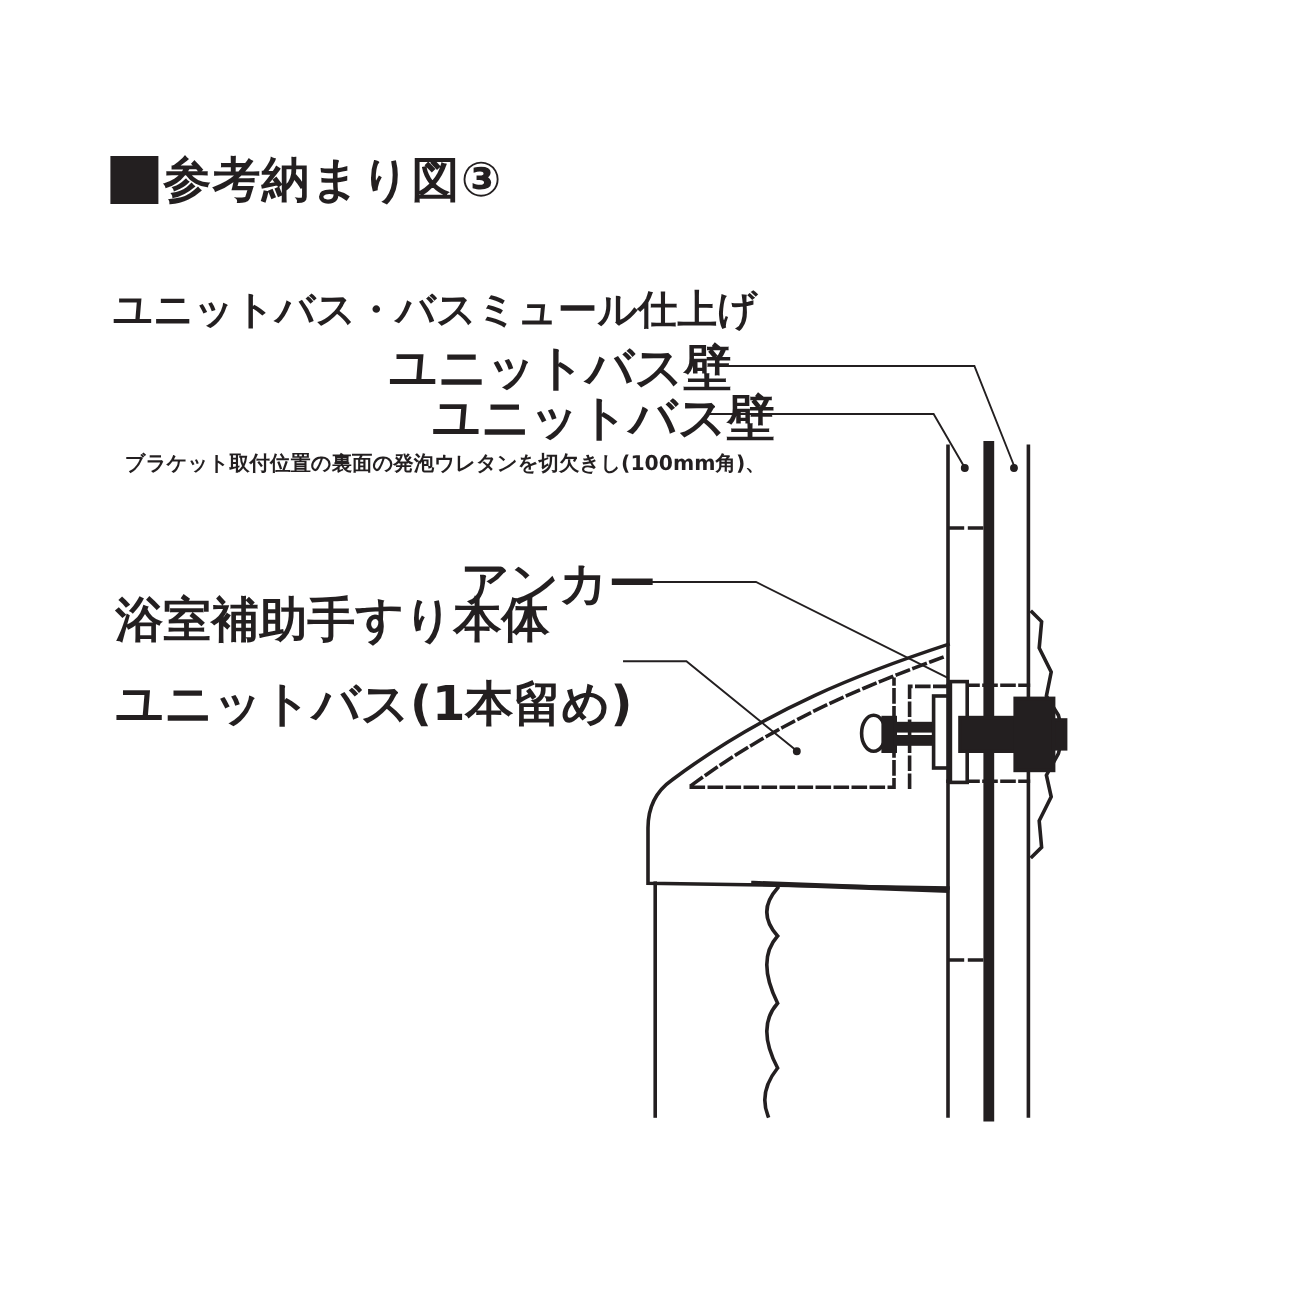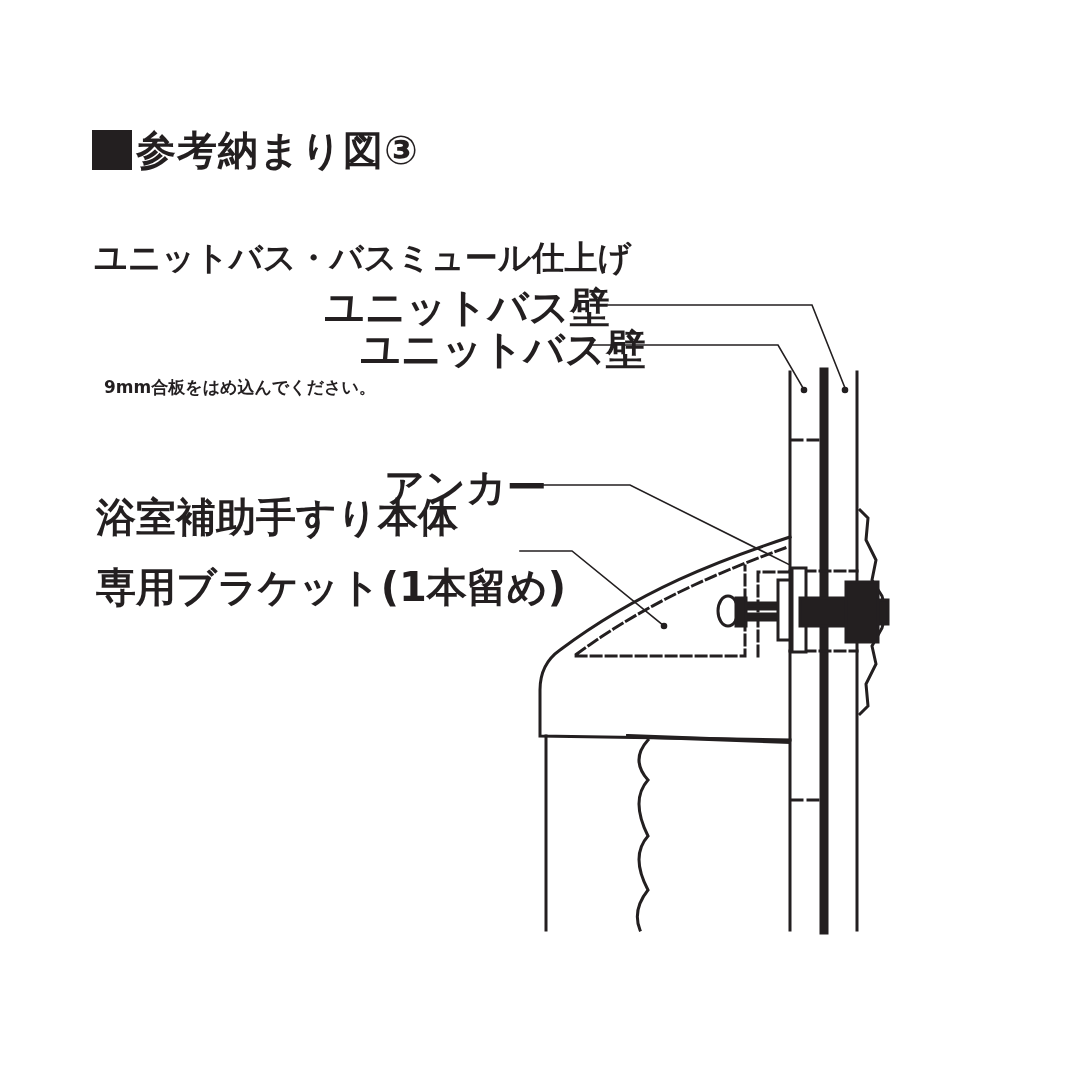--- a/index.html
+++ b/index.html
@@ -19,26 +19,26 @@
 <div class="abs title">
   <span class="title-square"></span>
   <span>参考納まり図③</span>
 </div>
 <div class="abs subtitle">ユニットバス・バスミュール仕上げ</div>
 
 <div class="abs label-big" style="left:324px; top:284px;">ユニットバス壁</div>
 <div class="abs label-big" style="left:360px; top:326px;">ユニットバス壁</div>
 
 <div class="abs note">
-  <div>9mm合板をはめ込んでください。</div>
+  <div>ブラケット取付位置の裏面の発泡ウレタンを切欠きし(100mm角)、</div>
 </div>
 
 <div class="abs label-big" style="left:384px; top:464px;">アンカー</div>
 <div class="abs label-big" style="left:96px; top:494px;">浴室補助手すり本体</div>
-<div class="abs label-big" style="left:96px; top:564px;">専用ブラケット(1本留め)</div>
+<div class="abs label-big" style="left:96px; top:564px;">ユニットバス(1本留め)</div>
 
 <svg class="diagram" width="1080" height="1080" viewBox="0 0 1080 1080">
   <g fill="none" stroke="#231f20" stroke-linecap="square">
 
     <g stroke-width="1.6">
       <polyline points="600,305 812,305 845,388"></polyline>
       <circle cx="845" cy="390" r="2.5" fill="#231f20"></circle>
     </g>
     <g stroke-width="1.6">
       <polyline points="592,345 778,345 803,388"></polyline>

